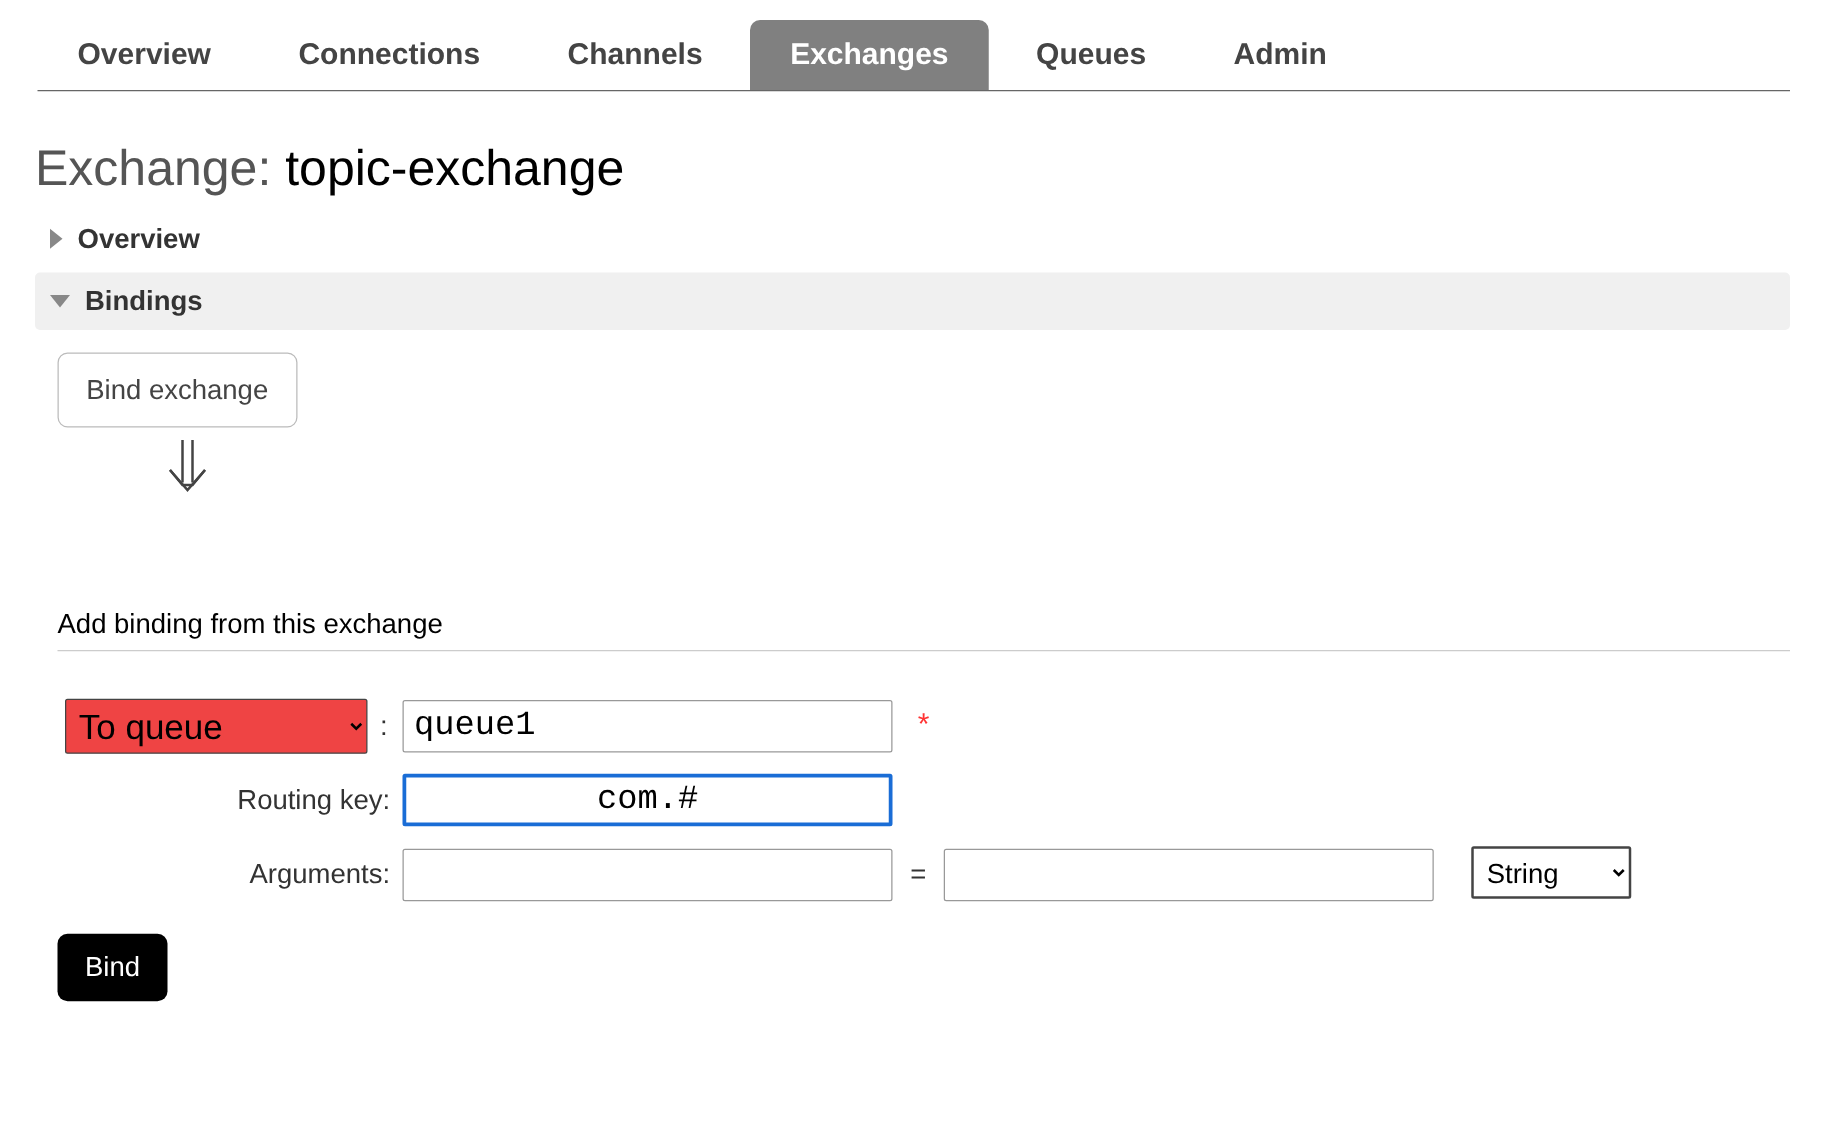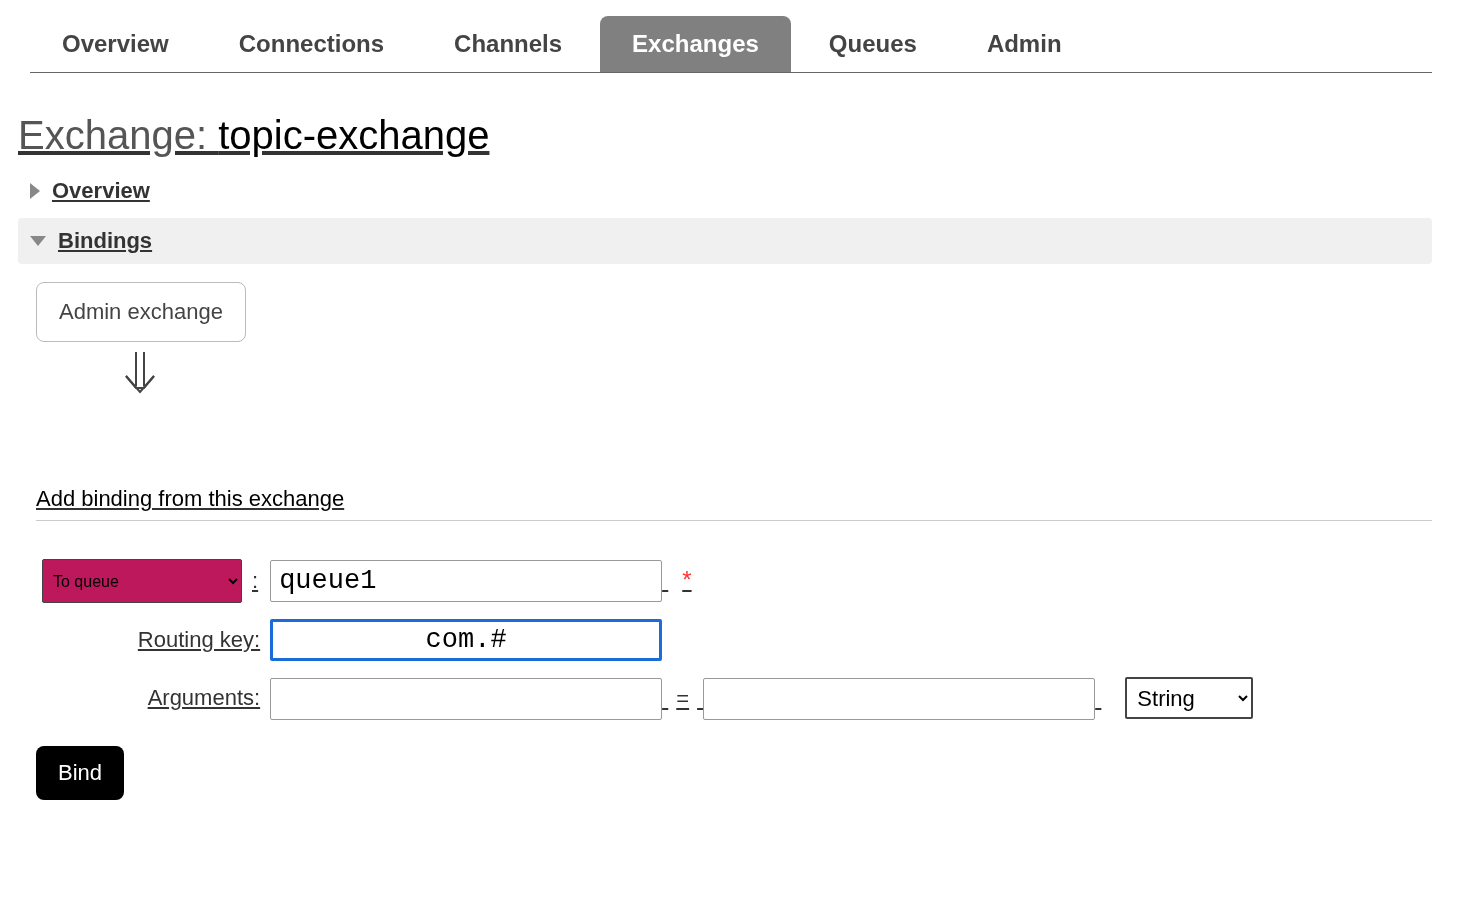--- a/index.html
+++ b/index.html
@@ -27,21 +27,21 @@
     color: #444;
     cursor: pointer;
   }
   .tab.active {
     background: #808080;
     color: #fff;
     border-radius: 8px 8px 0 0;
     text-align: right;
   }
   
-  .content { padding: 20px 30px 40px 18px; text-decoration: underline; }
+  .content { padding: 20px 30px 40px 28px; }
   h1.page-title {
     font-weight: 400;
     font-size: 40px;
     margin: 20px 0 10px 0;
     color: #555;
   }
   h1 .exch-name { color: #000; }
   
   .section {
     padding: 10px 12px;
@@ -103,27 +103,27 @@
     margin-top: 30px;
   }
   .form-table td {
     padding: 8px 6px;
     font-size: 22px;
     color: #333;
     vertical-align: middle;
   }
   .form-table td.label { text-align: right; padding-right: 4px; white-space: nowrap; }
   select.target-select {
-    font-size: 16px;
+    font-size: 28px;
     padding: 4px 6px;
     border: 1px solid #444;
     border-radius: 2px;
     height: 44px;
-    width: 200px;
-    background: #be185d;
+    width: 242px;
+    background: #ef4444;
   }
   .colon { padding: 0 8px 0 4px; }
   input[type="text"].txt {
     font-size: 27px;
     font-family: "Courier New", monospace;
     padding: 6px 8px;
     border: 1px solid #999;
     border-radius: 2px;
     height: 42px;
     width: 392px;
@@ -185,21 +185,21 @@
   </div>
 
   <div class="section expanded">
     <div class="section-head">
       <span class="tri tri-down"></span>
       <span>Bindings</span>
     </div>
   </div>
 
   <div class="bindings-body">
-    <div class="this-exchange-box">Admin exchange</div>
+    <div class="this-exchange-box">Bind exchange</div>
     <div class="down-arrow">
       <svg width="36" height="44" viewBox="0 0 36 44">
         <line x1="14" y1="2" x2="14" y2="36" stroke="#444" stroke-width="2"></line>
         <line x1="22" y1="2" x2="22" y2="36" stroke="#444" stroke-width="2"></line>
         <polyline points="4,26 14,38 22,38 32,26" fill="none" stroke="#444" stroke-width="2"></polyline>
         <polyline points="4,26 18,42 32,26" fill="none" stroke="#444" stroke-width="2"></polyline>
       </svg>
     </div>
 
     <div class="subform-title">Add binding from this exchange</div>

